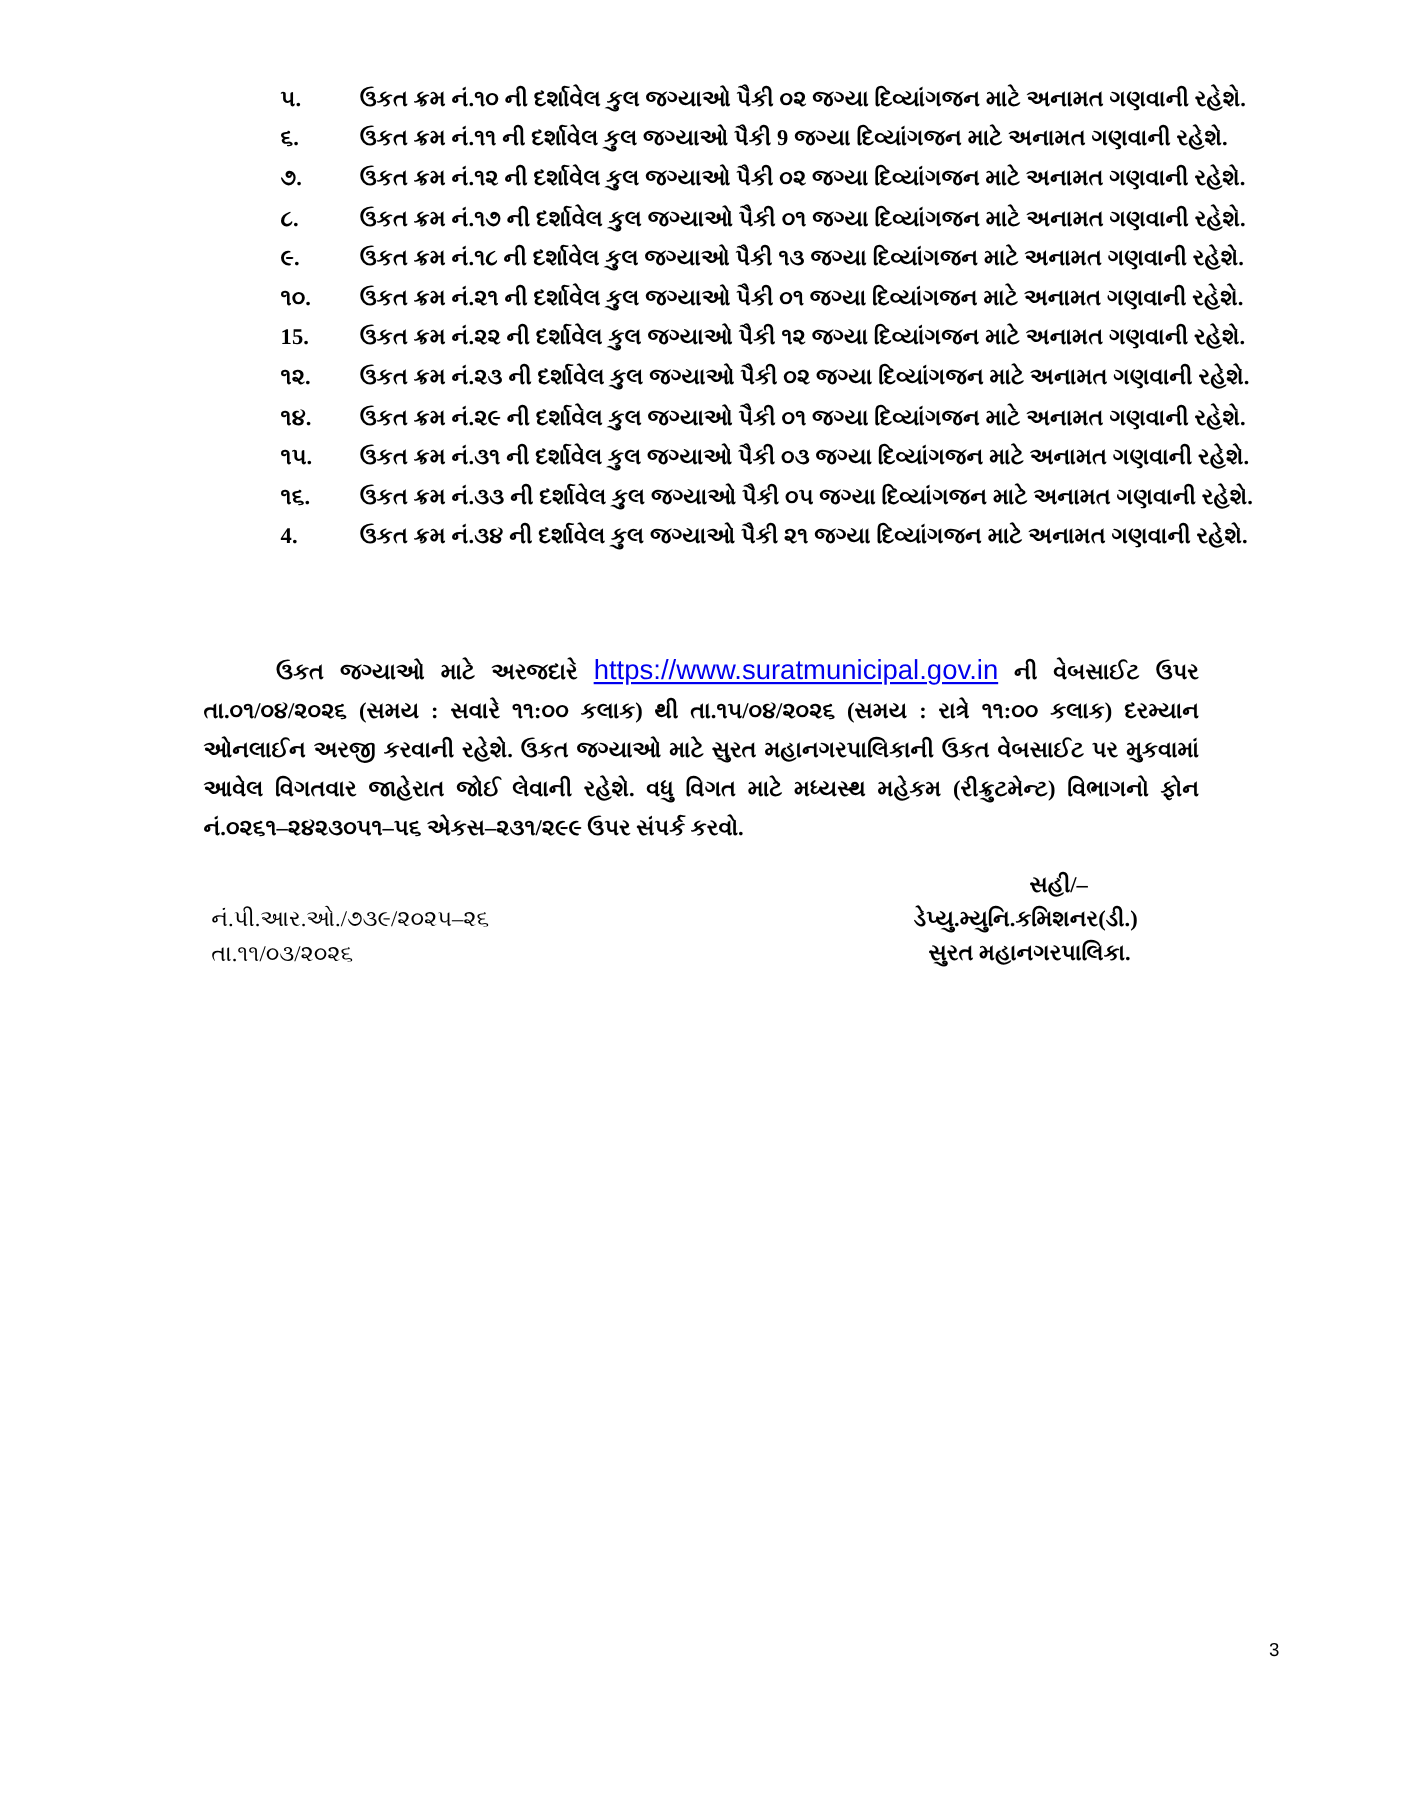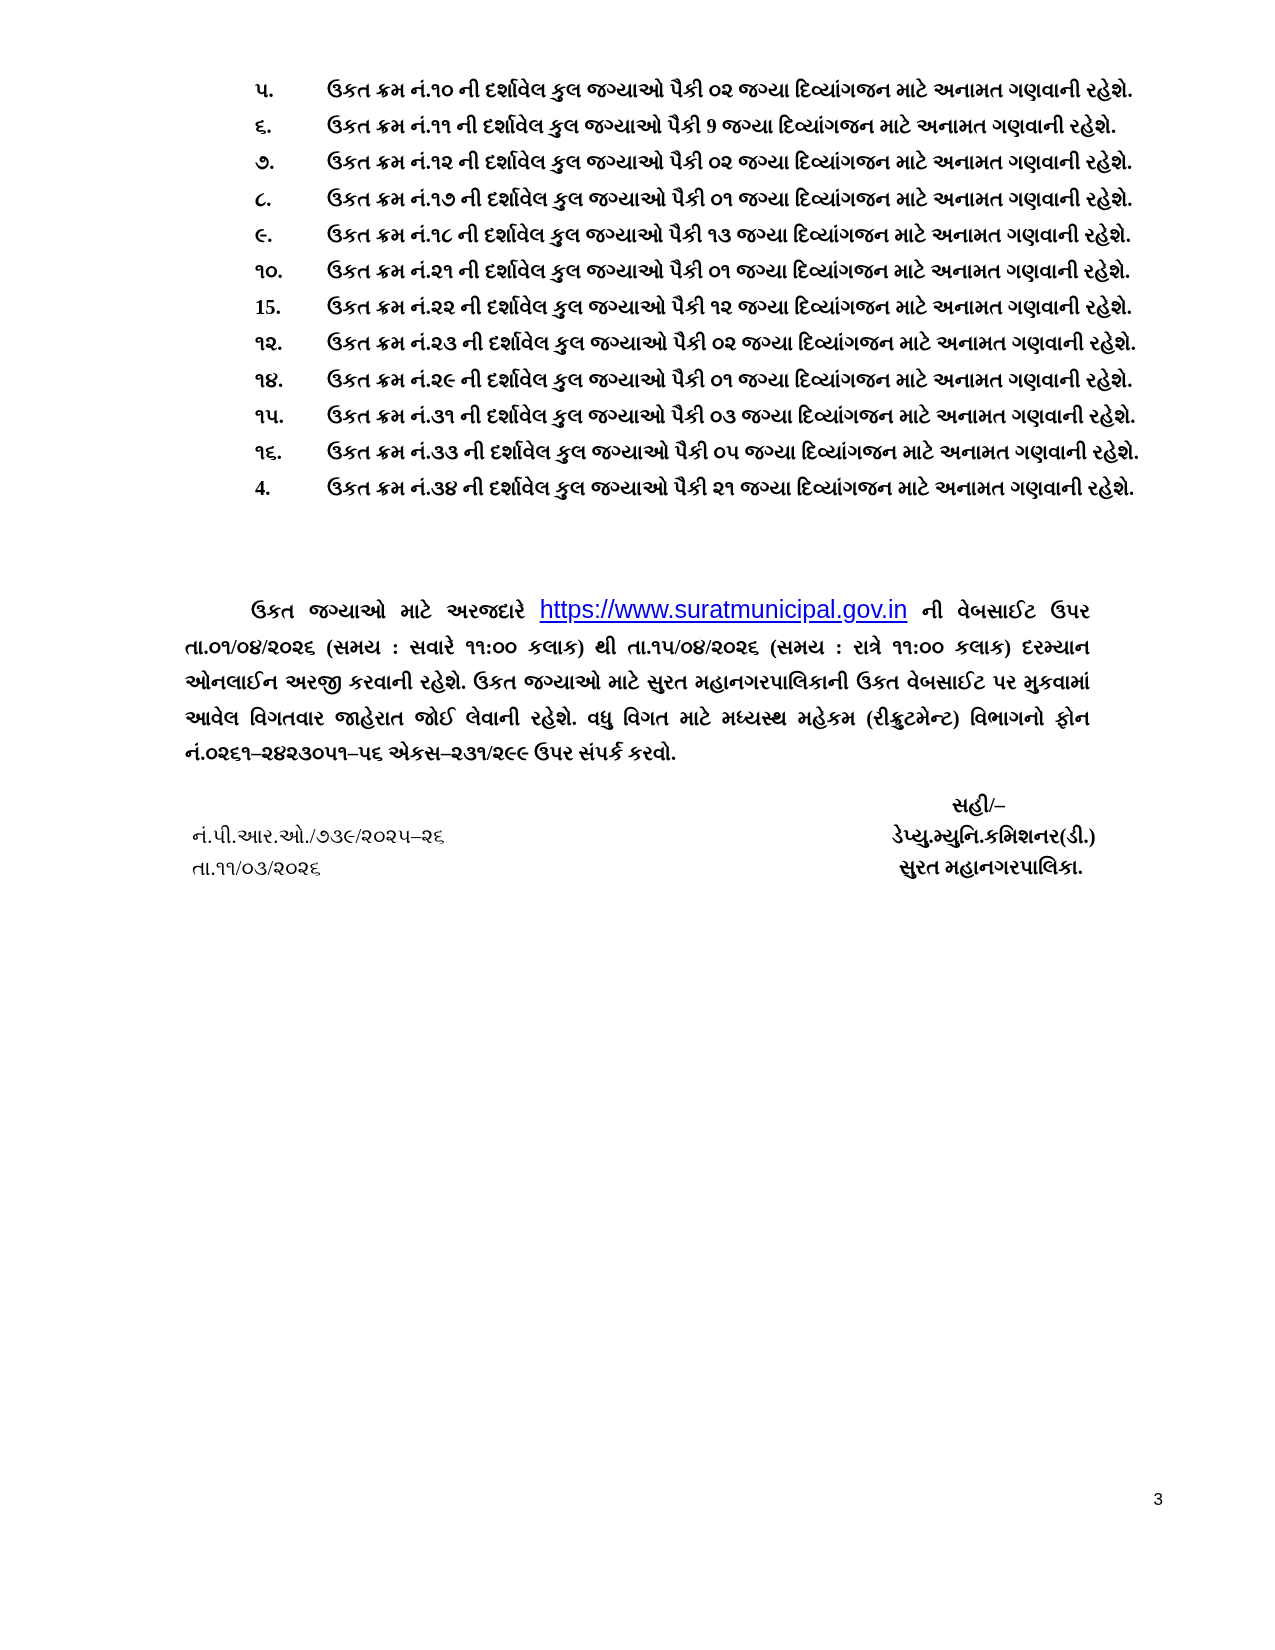--- a/index.html
+++ b/index.html
@@ -64,24 +64,24 @@
     text-decoration: underline;
     text-underline-offset: 3px;
     font-family: "Liberation Sans", sans-serif;
     font-weight: 400;
     font-size: 25px;
   }
 
   
   .sig-right {
     position: absolute;
-    left: 789px;
+    left: 716px;
     top: 790px;
     width: 330px;
-    text-align: left;
+    text-align: center;
     font-size: 20.5px;
     line-height: 31px;
     font-weight: 600;
   }
   .sig-right .sig-line-1 {
     padding-left: 163px;
   }
   .sig-right .sig-line-2 {
     padding-left: 103px;
   }

